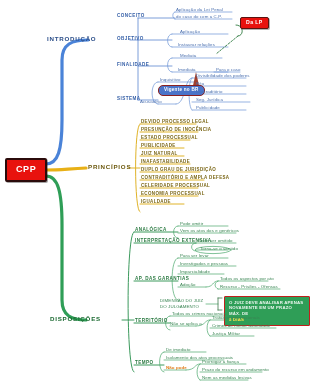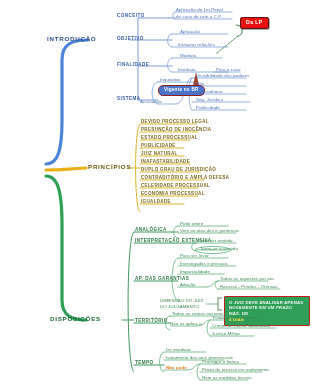--- a/index.html
+++ b/index.html
@@ -138,20 +138,21 @@
       <path d="M210,320 C206,322 206,334 210,336" stroke="#4aa86c" stroke-width="0.7"></path>
 
       <path d="M164,352 C158,352 158,372 164,372" stroke="#4aa86c" stroke-width="0.7"></path>
       <path d="M164,352 L206,352 M164,360 L224,360 M164,370 L186,370" stroke="#4aa86c" stroke-width="0.7"></path>
       <path d="M186,370 C196,370 194,364 200,364" stroke="#4aa86c" stroke-width="0.7"></path>
       <path d="M200,364 L246,364 M200,372 L262,372 M200,380 L248,380" stroke="#4aa86c" stroke-width="0.7"></path>
       <path d="M200,364 C196,366 196,378 200,380" stroke="#4aa86c" stroke-width="0.7"></path>
     </g>
   </svg>
 
+  <div class="node central" style="left:5px;top:158px;">CPP</div>
 
   <div class="node l1 blue" style="left:47px;top:36px;">INTRODUÇÃO</div>
 
   <div class="node l2 blue" style="left:117px;top:14px;">CONCEITO</div>
   <div class="node leaf blue" style="left:176px;top:8px;">Aplicação da Lei Penal</div>
   <div class="node leaf blue" style="left:176px;top:15px;">do caso do com a C.P.</div>
 
   <div class="node l2 blue" style="left:117px;top:37px;">OBJETIVO</div>
   <div class="node leaf blue" style="left:180px;top:30px;">Aplicação</div>
   <div class="node leaf blue" style="left:178px;top:43px;">Instaurar relações</div>

